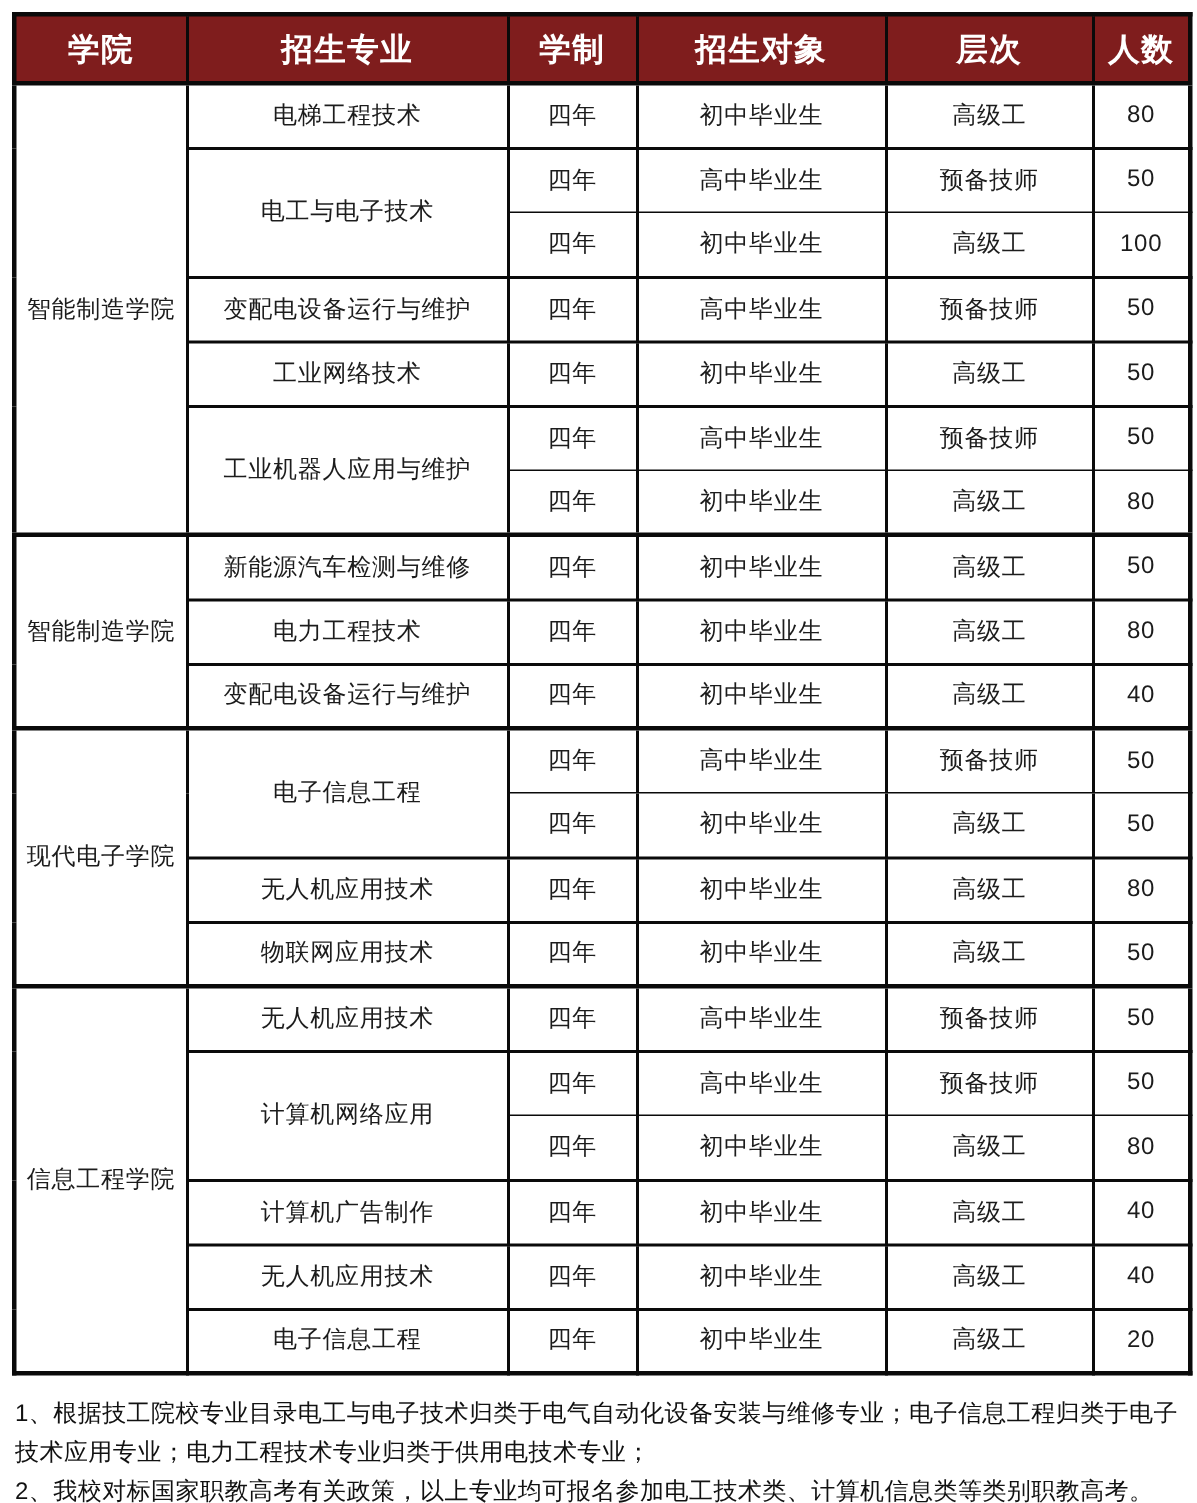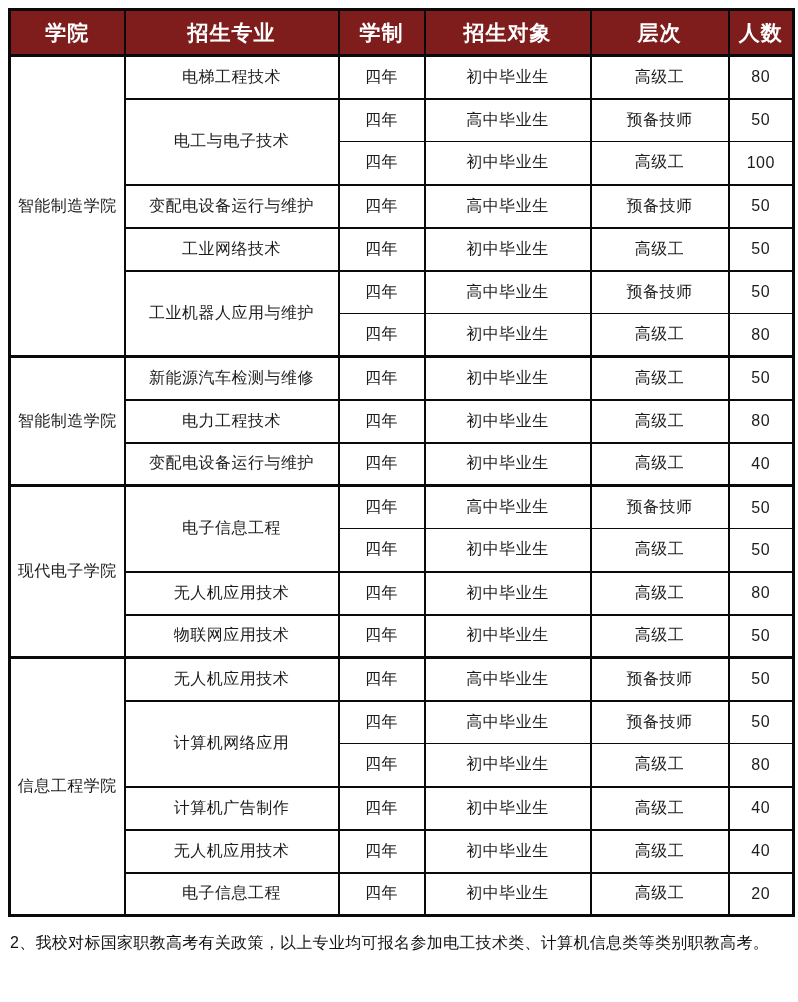--- a/index.html
+++ b/index.html
@@ -221,14 +221,15 @@
         <td>电子信息工程</td>
         <td>四年</td>
         <td>初中毕业生</td>
         <td>高级工</td>
         <td>20</td>
       </tr>
     </tbody>
 </table>
 
 <div class="notes">
+  <p>1、根据技工院校专业目录电工与电子技术归类于电气自动化设备安装与维修专业；电子信息工程归类于电子技术应用专业；电力工程技术专业归类于供用电技术专业；</p>
   <p>2、我校对标国家职教高考有关政策，以上专业均可报名参加电工技术类、计算机信息类等类别职教高考。</p>
 </div>
 
 </body></html>

